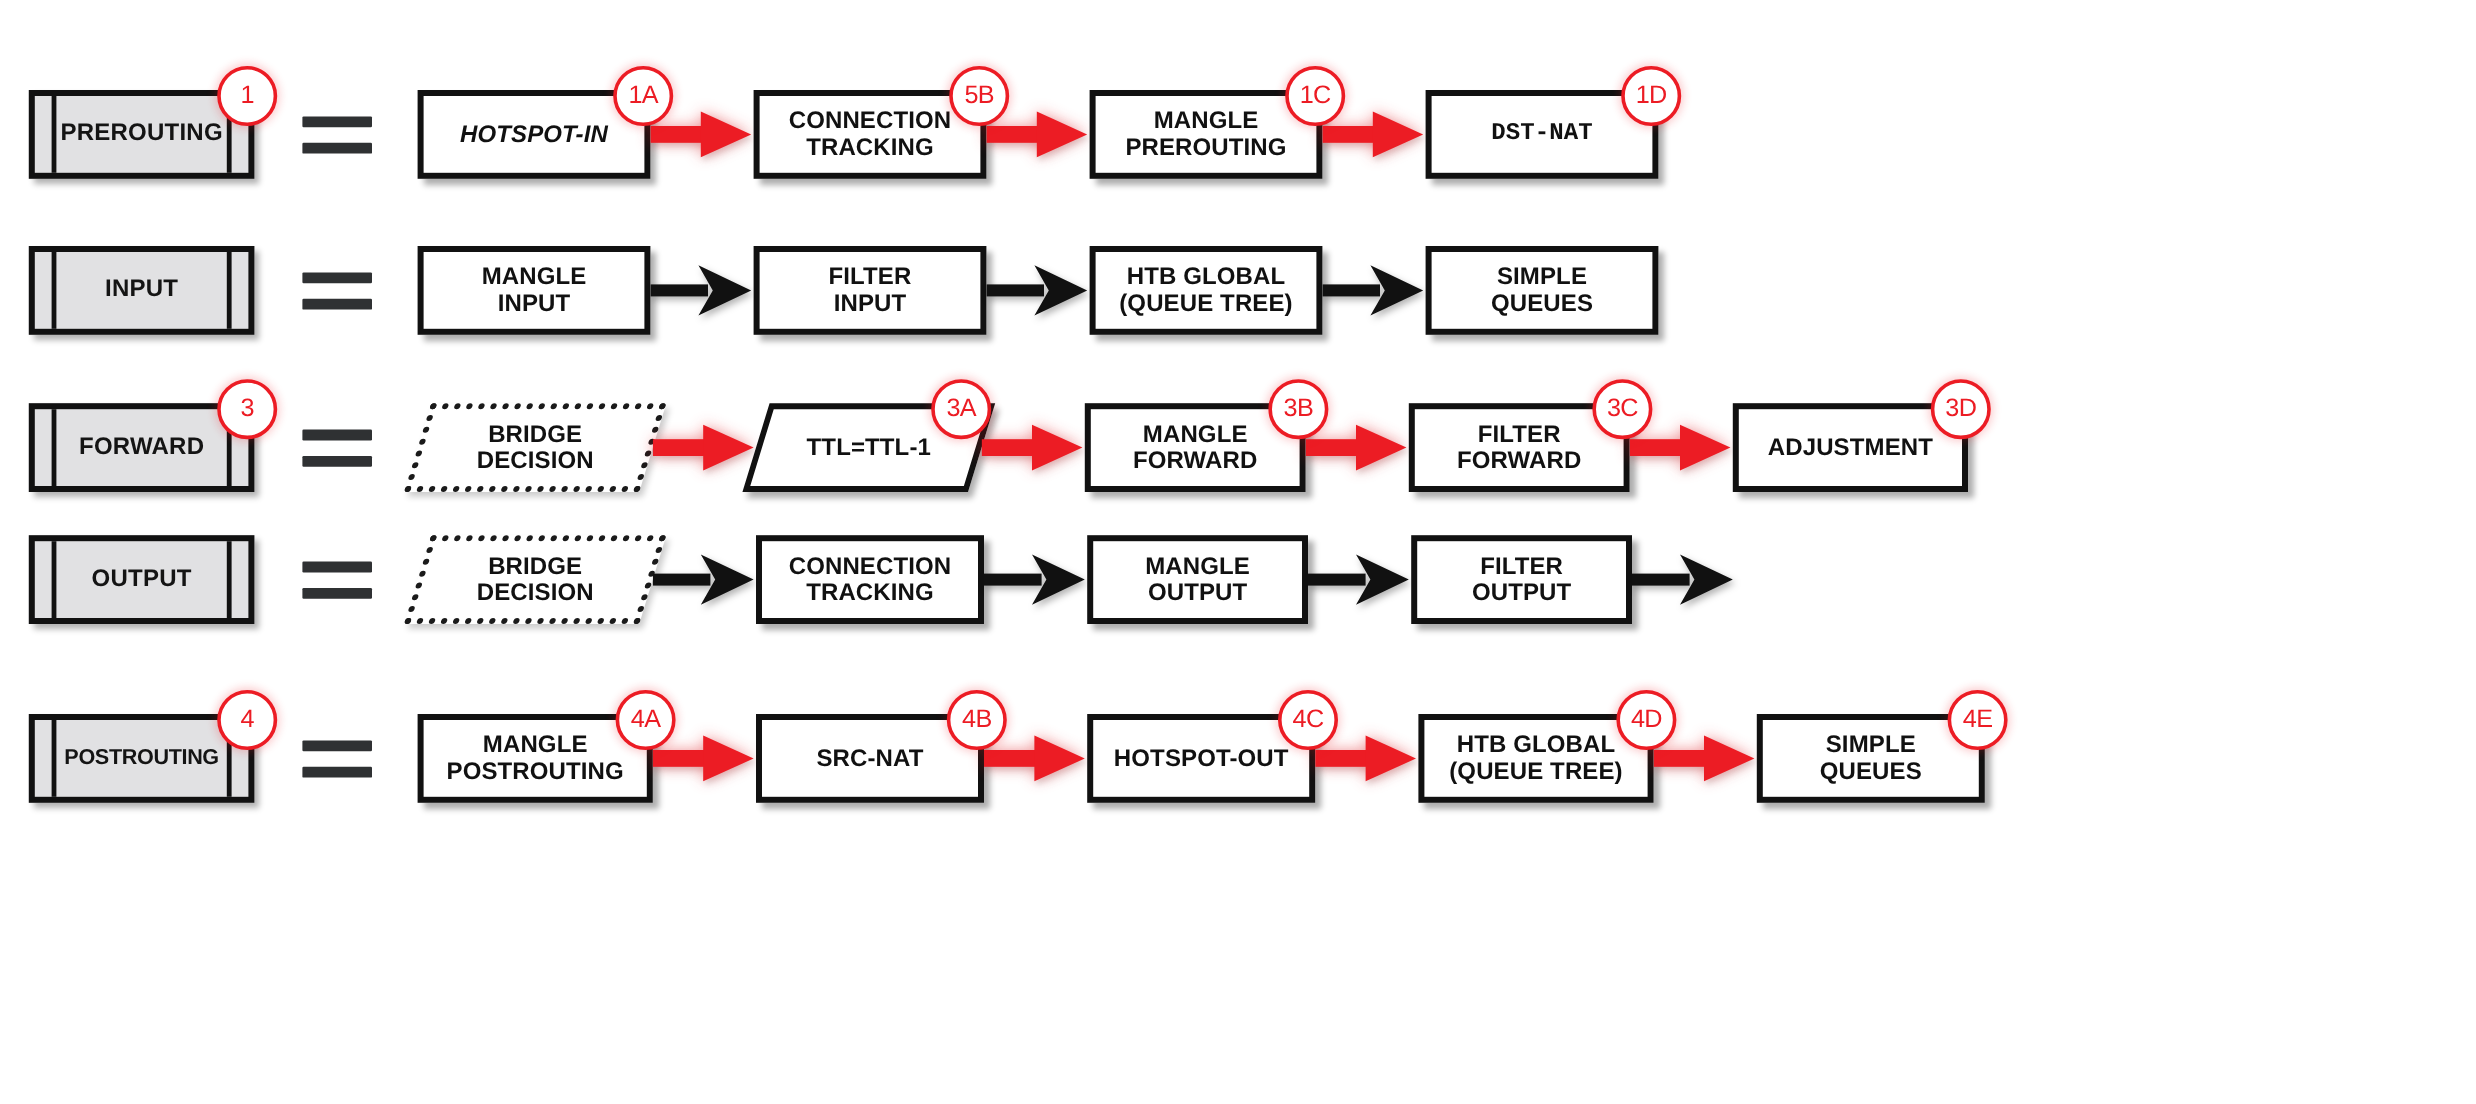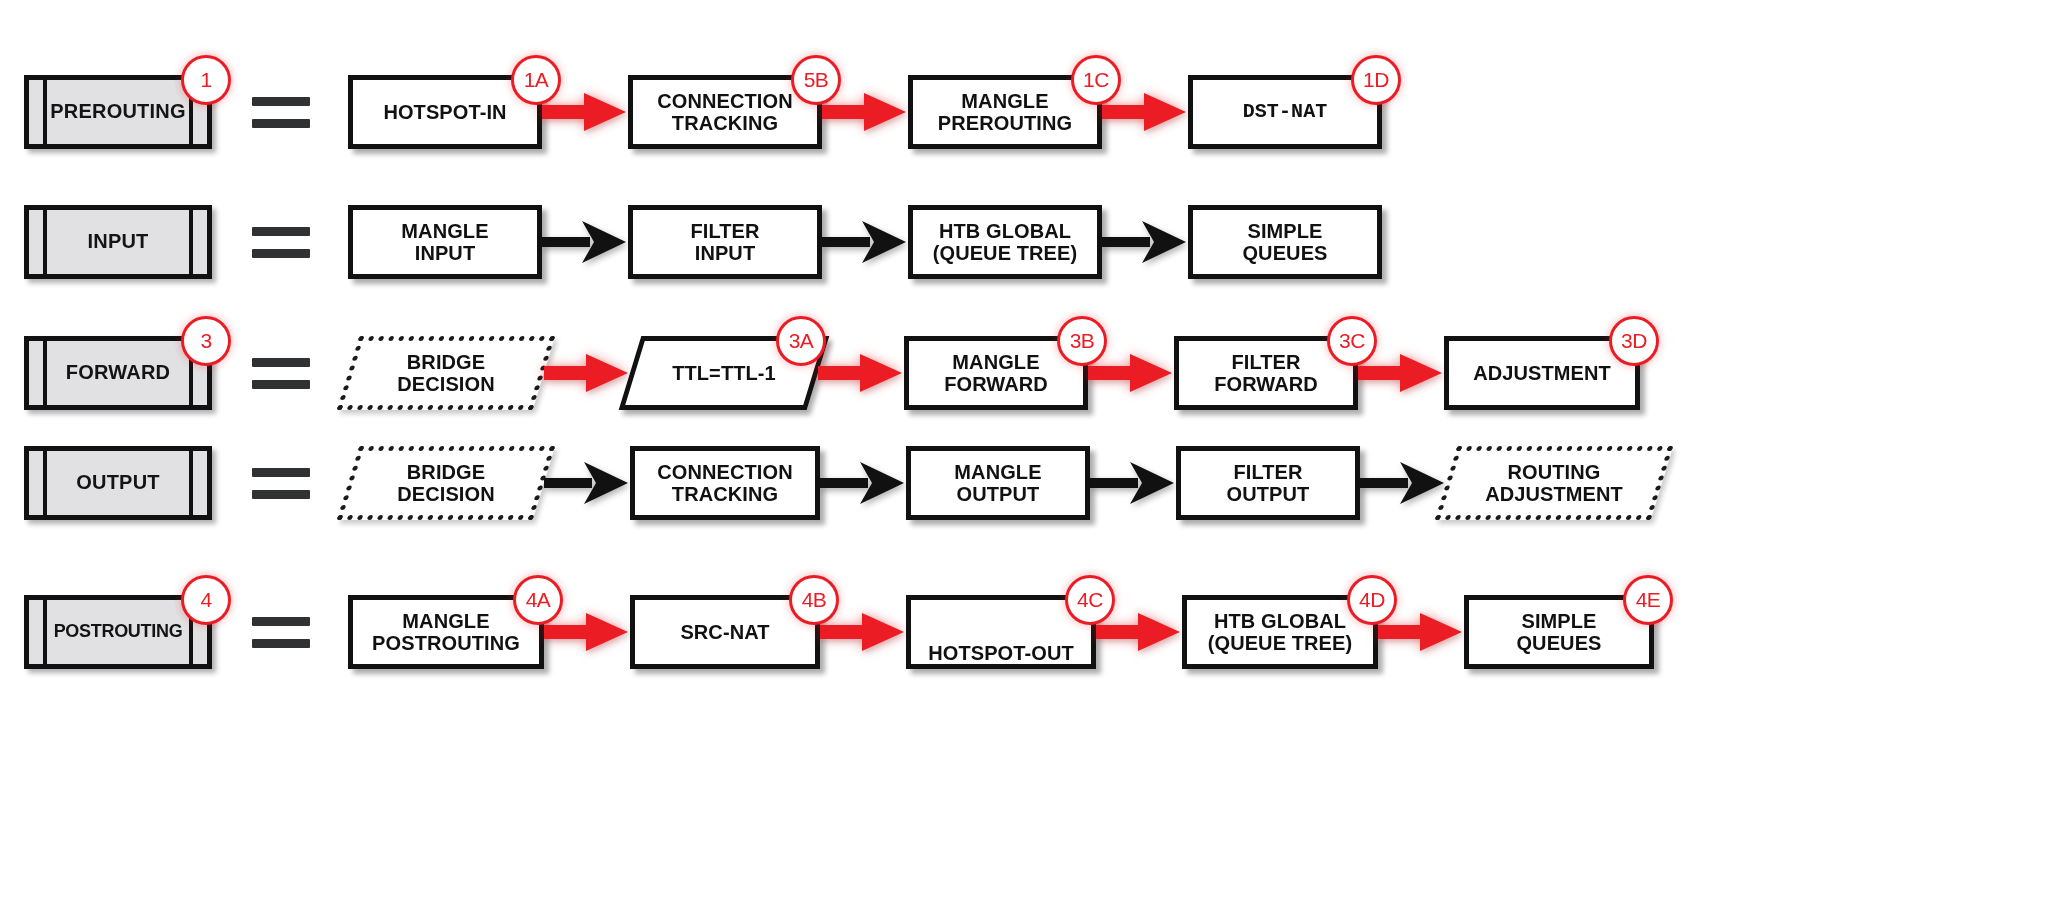--- a/index.html
+++ b/index.html
@@ -126,21 +126,21 @@
           <div class="chain-label">PREROUTING</div>
         </div>
         <div class="badge">1</div>
       </div>
       <div class="equals">
         <span></span>
         <span></span>
       </div>
       <div class="pipeline">
         <div class="stage">
-          <div class="node" style="width: 194px;">
+          <div class="node" style="width: 194px; font-style: italic;">
             <div class="txt">HOTSPOT-IN</div>
           </div>
           <div class="badge">1A</div>
         </div>
         <div class="arrow red">
           <svg width="86" height="44" viewBox="0 0 86 44" aria-hidden="true">
             <rect x="0" y="15" width="50" height="14" fill="#ec1c24"></rect>
             <polygon points="42,3 84,22 42,41" fill="#ec1c24"></polygon>
           </svg>
         </div>
@@ -358,27 +358,20 @@
             <div class="txt">FILTER
 OUTPUT</div>
           </div>
         </div>
         <div class="arrow black">
           <svg width="86" height="46" viewBox="0 0 86 46" aria-hidden="true">
             <rect x="0" y="18" width="48" height="10" fill="#111111"></rect>
             <polygon points="40,2 84,23 40,44 52,23" fill="#111111"></polygon>
           </svg>
         </div>
-        <div class="stage">
-          <div class="node para dotted" style="width: 216px;">
-            <div class="skew"></div>
-            <div class="txt">ROUTING
-ADJUSTMENT</div>
-          </div>
-        </div>
       </div>
     </div>
     <div class="row row-5">
       <div class="chain-wrap">
         <div class="chain-box">
           <div class="chain-label tight">POSTROUTING</div>
         </div>
         <div class="badge">4</div>
       </div>
       <div class="equals">
@@ -405,21 +398,21 @@
           </div>
           <div class="badge">4B</div>
         </div>
         <div class="arrow red">
           <svg width="86" height="44" viewBox="0 0 86 44" aria-hidden="true">
             <rect x="0" y="15" width="50" height="14" fill="#ec1c24"></rect>
             <polygon points="42,3 84,22 42,41" fill="#ec1c24"></polygon>
           </svg>
         </div>
         <div class="stage">
-          <div class="node" style="width: 190px; align-items: flex-end;">
+          <div class="node" style="width: 190px;">
             <div class="txt">HOTSPOT-OUT</div>
           </div>
           <div class="badge">4C</div>
         </div>
         <div class="arrow red">
           <svg width="86" height="44" viewBox="0 0 86 44" aria-hidden="true">
             <rect x="0" y="15" width="50" height="14" fill="#ec1c24"></rect>
             <polygon points="42,3 84,22 42,41" fill="#ec1c24"></polygon>
           </svg>
         </div>

